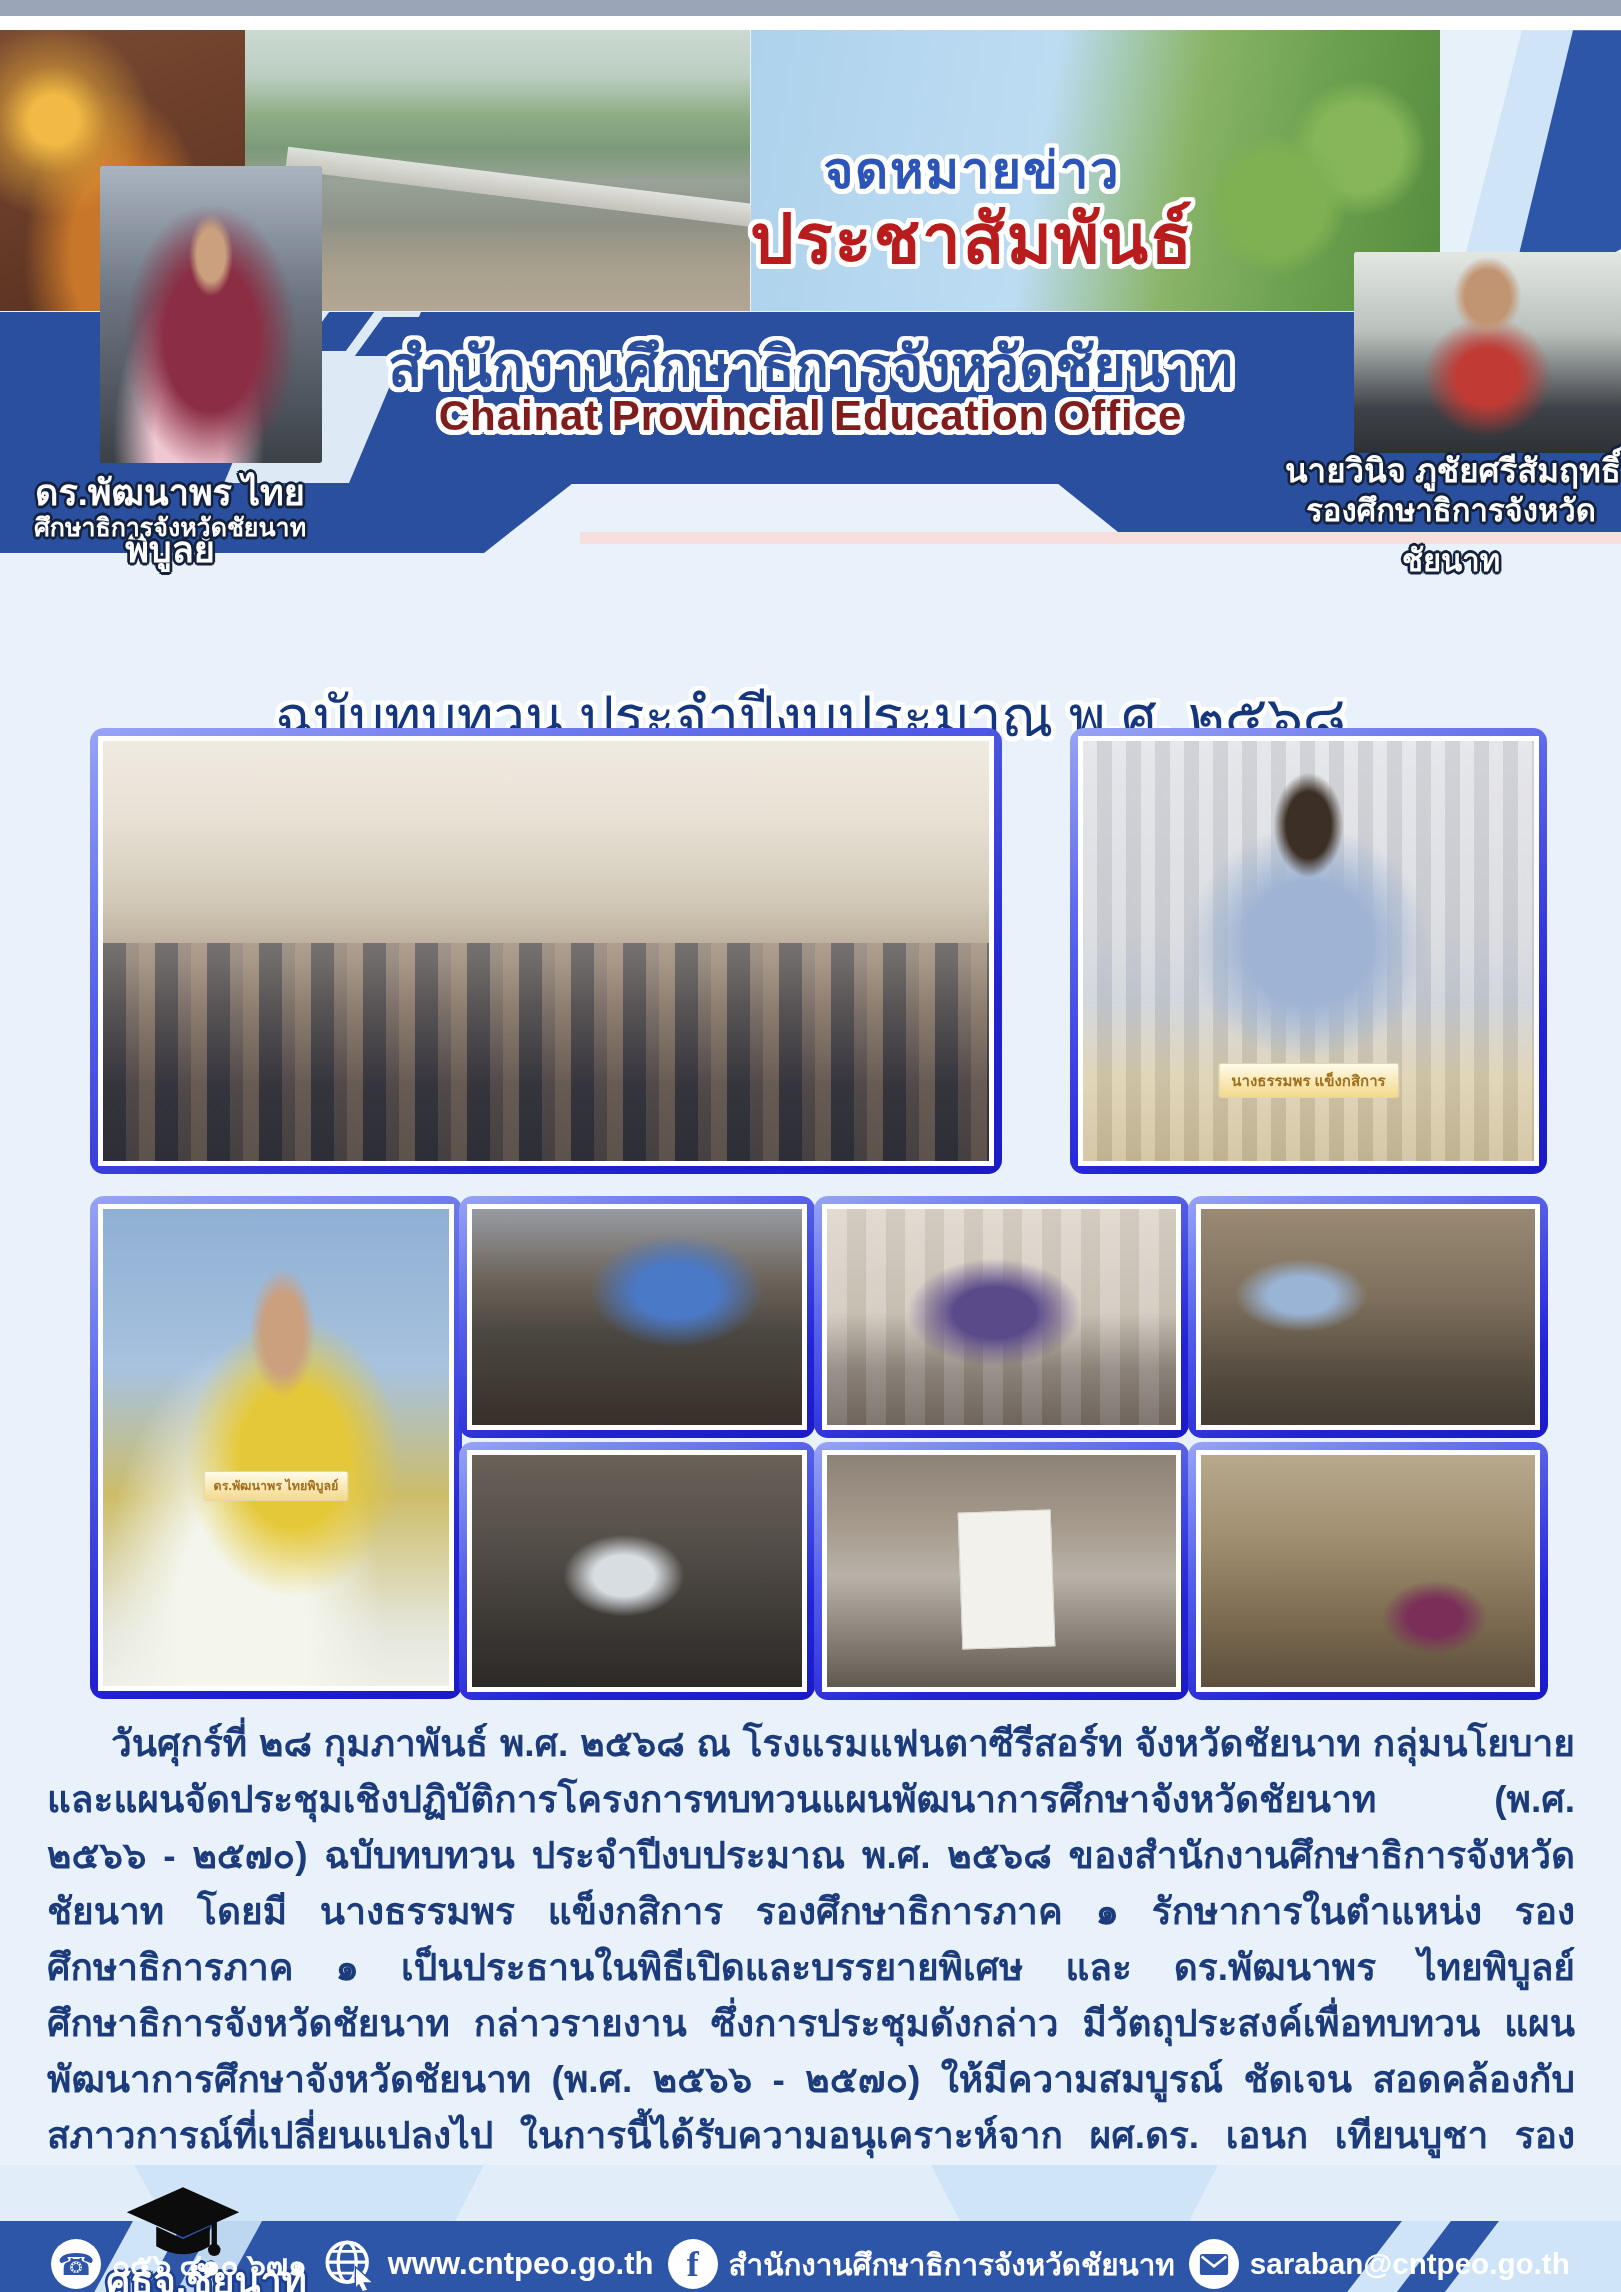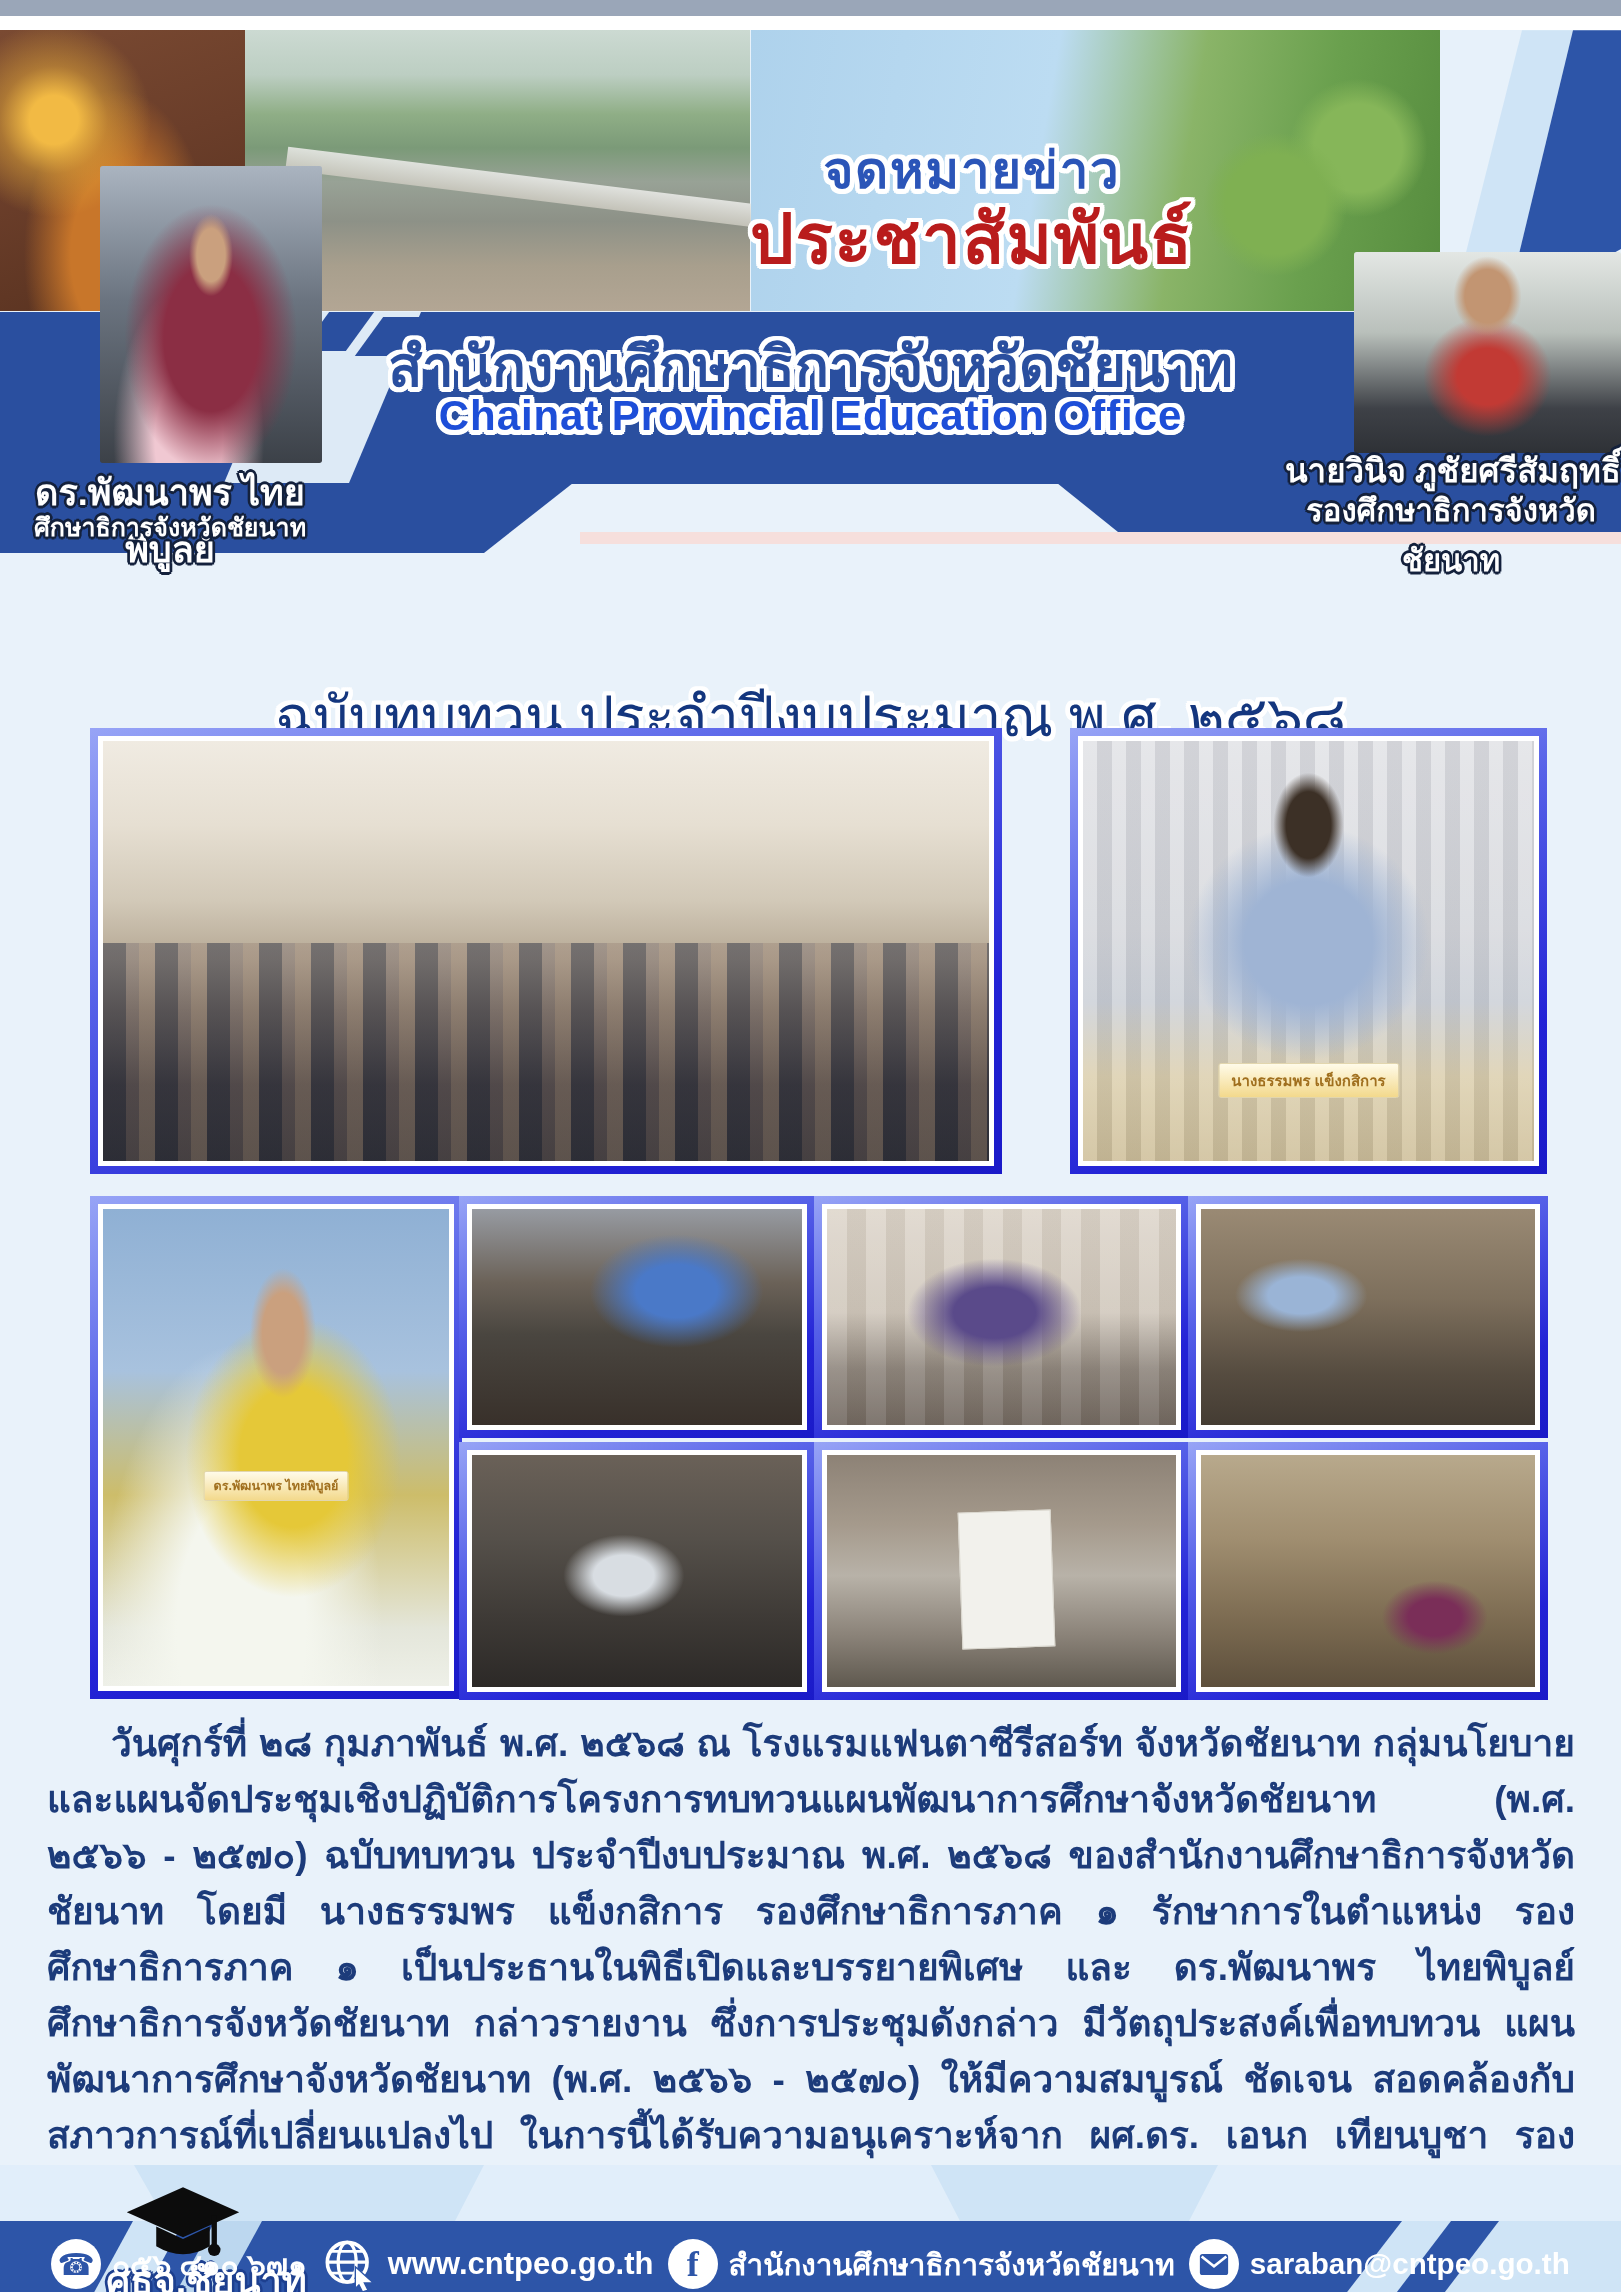--- a/index.html
+++ b/index.html
@@ -56,21 +56,21 @@
 
   .news1{left:430px;top:113px;width:1084px;text-align:center;
     font-size:51px;font-weight:800;color:#2b55b8;letter-spacing:1.8px;}
   .news2{left:430px;top:168px;width:1084px;text-align:center;
     font-size:69px;font-weight:800;color:#b91c1c;letter-spacing:1.8px;}
 
   .band{left:0;top:296px;width:1621px;height:172px;background:#2a4f9f;}
   .office-th{left:0;top:306px;width:1621px;text-align:center;
     font-size:56px;font-weight:800;color:#2a4f9f;}
   .office-en{left:0;top:376px;width:1621px;text-align:center;
-    font-size:42px;font-weight:800;color:#1d4ed8;letter-spacing:0.9px;}
+    font-size:42px;font-weight:800;color:#7f1d1d;letter-spacing:0.9px;}
 
   .subband-left{left:0;top:0;width:1621px;height:2293px;pointer-events:none;
     clip-path:polygon(0 467px,573px 467px,484px 537px,0 537px);background:#2a4f9f;}
   .subband-right{left:0;top:0;width:1621px;height:2293px;pointer-events:none;
     clip-path:polygon(1057px 467px,1621px 467px,1621px 516px,1118px 516px);background:#2a4f9f;}
   .white-slash{left:0;top:0;width:1621px;height:2293px;pointer-events:none;
     clip-path:polygon(296px 296px,421px 296px,349px 467px,224px 467px);background:#ddeaf6;}
   .deco-arrow{width:45px;height:39px;background:#2a4f9f;transform:skewX(-36deg);}
   .pink-strip{left:580px;top:516px;width:1041px;height:11.6px;background:#f6dfdc;}
 
@@ -95,21 +95,21 @@
   .issue{left:233px;top:536px;width:1388px;text-align:center;
     font-size:33px;font-weight:700;color:#1b3a78;}
 
   .head1{left:0;top:584px;width:1621px;text-align:center;
     font-size:56px;font-weight:800;color:#14367e;}
   .head2{left:0;top:656px;width:1621px;text-align:center;
     font-size:56px;font-weight:400;color:#14367e;}
 
   
   .pframe{position:absolute;background:linear-gradient(160deg,#97a4f6 0%,#5661e8 35%,#2323d6 75%,#1a1ac8 100%);
-    padding:8px;border-radius:0;}
+    padding:8px;border-radius:14px;}
   .pin{width:100%;height:100%;border:5.4px solid #fff;box-sizing:border-box;position:relative;overflow:hidden;}
   .ph{position:absolute;inset:0;}
   .ph-group{background:linear-gradient(180deg,#f0ebe2 0%,#e6dfd2 20%,#d2c9b8 38%,#b5a894 52%,#877b6c 64%,#4a4440 82%,#3a3734 100%);}
   .ph-group::after{content:"";position:absolute;left:0;right:0;bottom:0;height:52%;opacity:.75;
     background:repeating-linear-gradient(90deg, rgba(28,34,56,.6) 0 23px, rgba(96,84,96,.4) 23px 36px, rgba(150,128,116,.5) 36px 52px);}
   .ph-chair{background:
       radial-gradient(ellipse at 50% 20%, #3c3026 0 7%, rgba(60,48,38,0) 11%),
       radial-gradient(ellipse at 50% 48%, #9fb4d4 0 20%, rgba(159,180,212,0) 38%),
       repeating-linear-gradient(90deg, rgba(255,255,255,.22) 0 14.3px, rgba(150,152,160,.18) 14.3px 29px),
       linear-gradient(180deg,#dfe0e4 0%,#d3d5da 45%,#c7ccd4 62%,#d9cba6 80%,#c9b88e 100%);}

